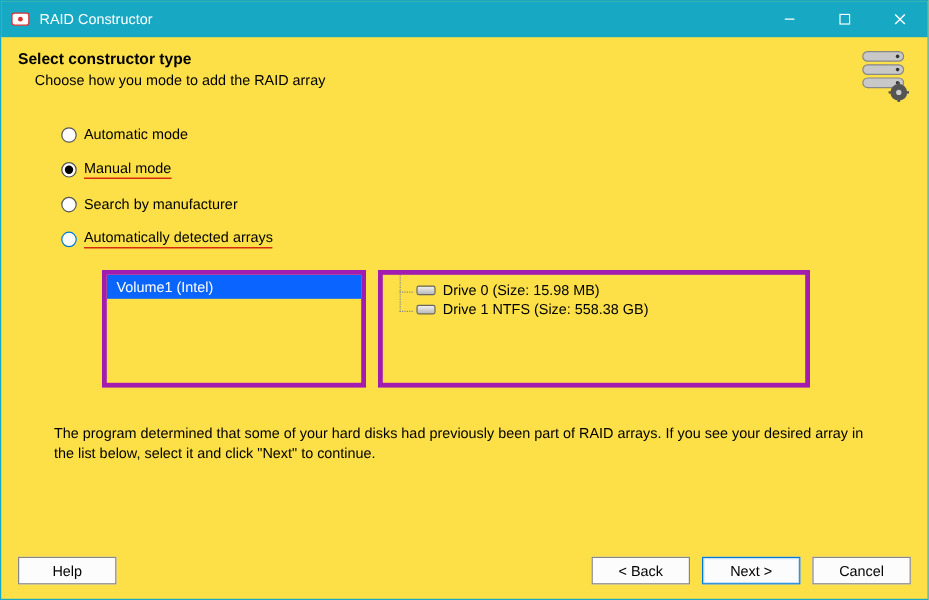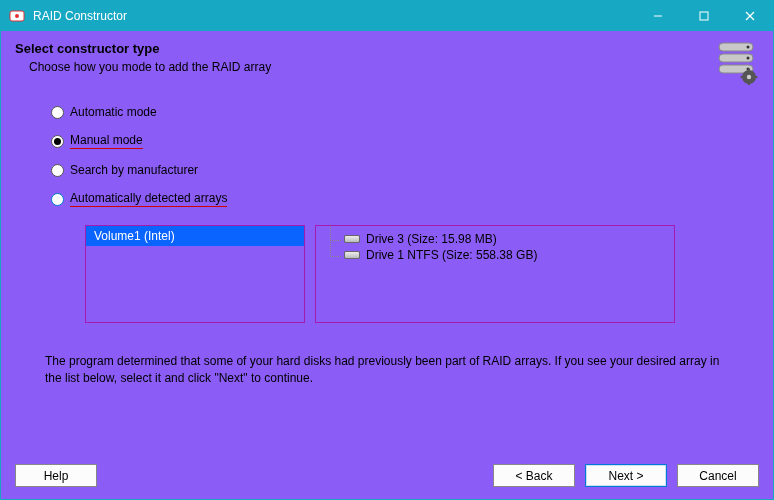--- a/index.html
+++ b/index.html
@@ -1,36 +1,36 @@
 <!DOCTYPE html>
 <html><head>
 <meta charset="utf-8">
 <style>
   * { box-sizing: border-box; }
   html, body { margin: 0; padding: 0; font-family: "Segoe UI", Tahoma, sans-serif; font-size: 12px; color: #000; }
-  .window { width: 774px; height: 500px; border: 1px solid #17a8c4; background: #8b5cf6; display: flex; flex-direction: column; }
+  .window { width: 774px; height: 500px; border: 1px solid #17a8c4; background: #fde047; display: flex; flex-direction: column; }
   .titlebar { height: 30px; background: #17a8c4; color: #fff; display: flex; align-items: center; padding-left: 8px; }
   .titlebar .app-icon { width: 16px; height: 16px; margin-right: 8px; }
   .titlebar .title { flex: 1; font-size: 12px; }
   .titlebar .winbtn { width: 46px; height: 30px; display: flex; align-items: center; justify-content: center; color: #fff; }
   .header { display: flex; align-items: flex-start; padding: 10px 14px 6px 14px; }
   .header-text { flex: 1; }
   .header-title { font-weight: bold; font-size: 13px; }
   .header-sub { margin: 4px 0 0 14px; font-size: 12px; }
   .header-icon { width: 44px; height: 44px; margin-left: 8px; }
   .body { flex: 1; padding: 4px 44px 0 44px; overflow: hidden; }
   .radio-row { display: flex; align-items: center; margin: 14px 0 0 6px; cursor: pointer; }
   .radio-row:first-child { margin-top: 10px; }
   .radio { width: 13px; height: 13px; border: 1px solid #555; border-radius: 50%; margin-right: 6px; display: flex; align-items: center; justify-content: center; position: relative; background:#fff; }
   .radio.checked::after { content:""; width:7px; height:7px; background:#000; border-radius:50%; }
   .radio.blue { border-color:#0078d7; }
   .radio-label { font-size: 12px; }
   .underline-red { border-bottom: 1px solid #c00; padding-bottom: 1px; }
   .panels { display: flex; margin: 18px 0 0 40px; gap: 10px; }
-  .panel { border: 1px solid #a21caf; height: 98px; overflow: hidden; }
+  .panel { border: 4px solid #a21caf; height: 98px; overflow: hidden; }
   .panel-left { width: 220px; }
   .panel-right { width: 360px; padding: 4px 6px; }
   .volume-item { background: #0a64ff; color: #fff; padding: 3px 8px; font-size: 12px; cursor: pointer; }
   .tree-row { display: flex; align-items: center; margin: 2px 0; font-size: 12px; }
   .tree-child { margin-left: 22px; position: relative; }
   .tree-child::before { content:""; position:absolute; left:-14px; top:-6px; width:10px; height:14px; border-left:1px dotted #888; border-bottom:1px dotted #888; }
   .drive-icon { width: 16px; height: 8px; background: linear-gradient(#eee,#bbb); border: 1px solid #666; border-radius: 2px; margin-right: 6px; }
   .info-text { margin: 30px 6px 0 0; font-size: 12px; line-height: 1.45; }
   .footer { padding: 10px 14px 12px 14px; display: flex; align-items: center; }
   .footer .spacer { flex: 1; }
@@ -111,21 +111,21 @@
       <span class="radio-label underline-red">Automatically detected arrays</span>
     </div>
 
     <div class="panels">
       <div class="panel panel-left">
         <div class="volume-item">Volume1 (Intel)</div>
       </div>
       <div class="panel panel-right">
         <div class="tree-row tree-child">
           <span class="drive-icon"></span>
-          <span>Drive 3 (Size: 15.98 MB)</span>
+          <span>Drive 0 (Size: 15.98 MB)</span>
         </div>
         <div class="tree-row tree-child">
           <span class="drive-icon"></span>
           <span>Drive 1 NTFS (Size: 558.38 GB)</span>
         </div>
       </div>
     </div>
 
     <div class="info-text">The program determined that some of your hard disks had previously been part of RAID arrays. If you see your desired array in the list below, select it and click "Next" to continue.</div>
   </div>

